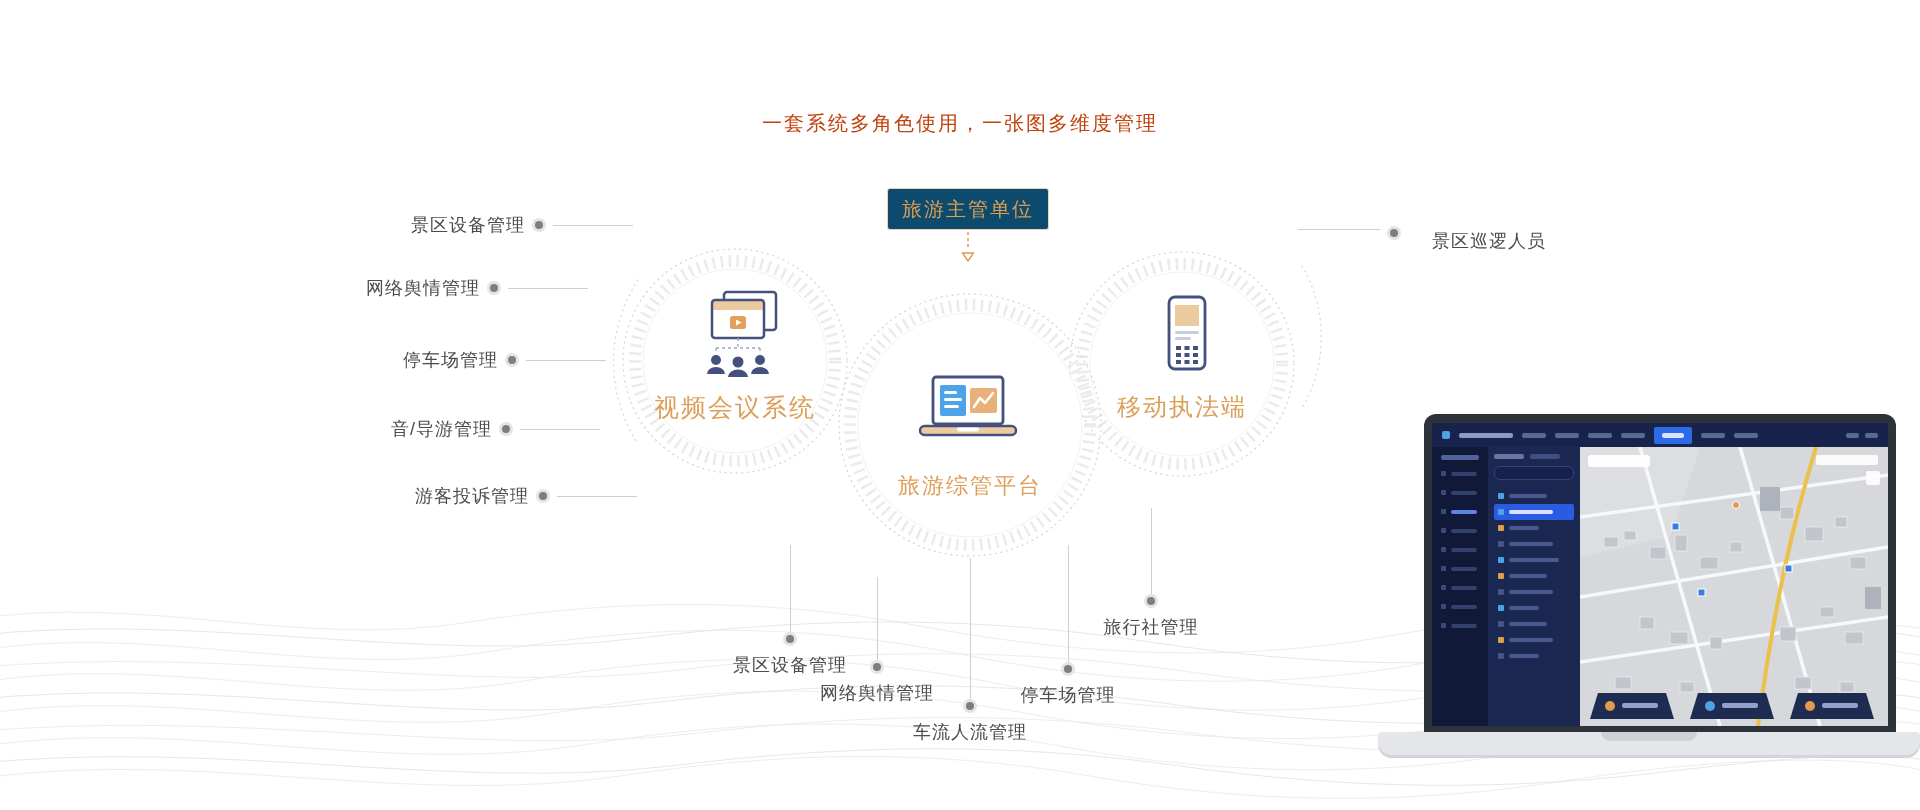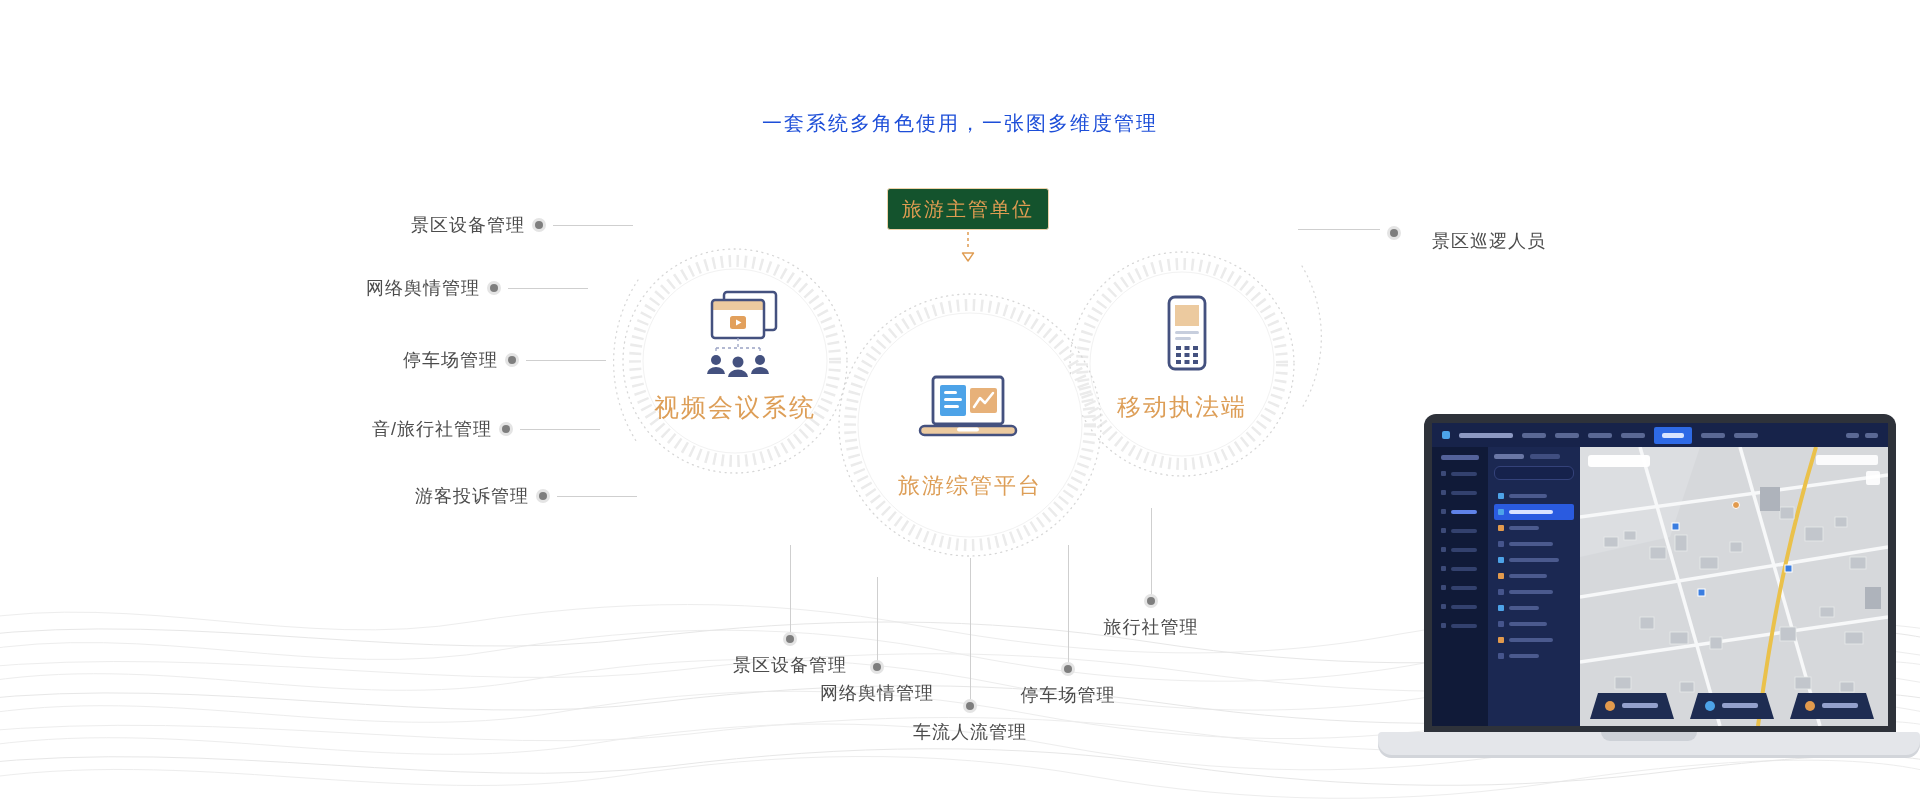--- a/index.html
+++ b/index.html
@@ -3,25 +3,25 @@
 <meta charset="utf-8">
 <style>
   html,body{margin:0;padding:0;background:#fff;}
   .stage{position:relative;width:1920px;height:810px;background:#ffffff;overflow:hidden;
          font-family:"Liberation Sans","DejaVu Sans",sans-serif;color:#4a4a4a;}
 
   
   .page-title{position:absolute;top:44px;left:0;width:100%;text-align:center;
               font-size:31px;font-weight:bold;color:#2d2d2d;letter-spacing:3px;}
   .page-subtitle{position:absolute;top:110px;left:0;width:100%;text-align:center;
-              font-size:20px;color:#1d4ed8;letter-spacing:2px;}
+              font-size:20px;color:#c2410c;letter-spacing:2px;}
 
   
   .authority-box{position:absolute;left:887px;top:188px;width:160px;height:40px;line-height:40px;
-                 text-align:center;border:1px solid #eed2a9;border-radius:3px;background:#14532d;
+                 text-align:center;border:1px solid #eed2a9;border-radius:3px;background:#0c4a6e;
                  color:#df9c52;font-size:20px;letter-spacing:2px;}
   .authority-arrow{position:absolute;left:958px;top:230px;}
 
   
   .hub{position:absolute;}
   .hub-left{left:615px;top:241px;}
   .hub-center{left:830px;top:285px;}
   .hub-right{left:1062px;top:244px;}
   .hub-icon{position:absolute;}
   .icon-video{left:688px;top:288px;}
@@ -218,21 +218,21 @@
     <span class="item-label">网络舆情管理</span>
     <span class="dot"></span>
     <span class="hline"></span>
   </div>
   <div class="left-item li3">
     <span class="item-label">停车场管理</span>
     <span class="dot"></span>
     <span class="hline"></span>
   </div>
   <div class="left-item li4">
-    <span class="item-label">音/旅行社管理</span>
+    <span class="item-label">音/导游管理</span>
     <span class="dot"></span>
     <span class="hline"></span>
   </div>
   <div class="left-item li5">
     <span class="item-label">游客投诉管理</span>
     <span class="dot"></span>
     <span class="hline"></span>
   </div>
 
   <div class="right-item">

